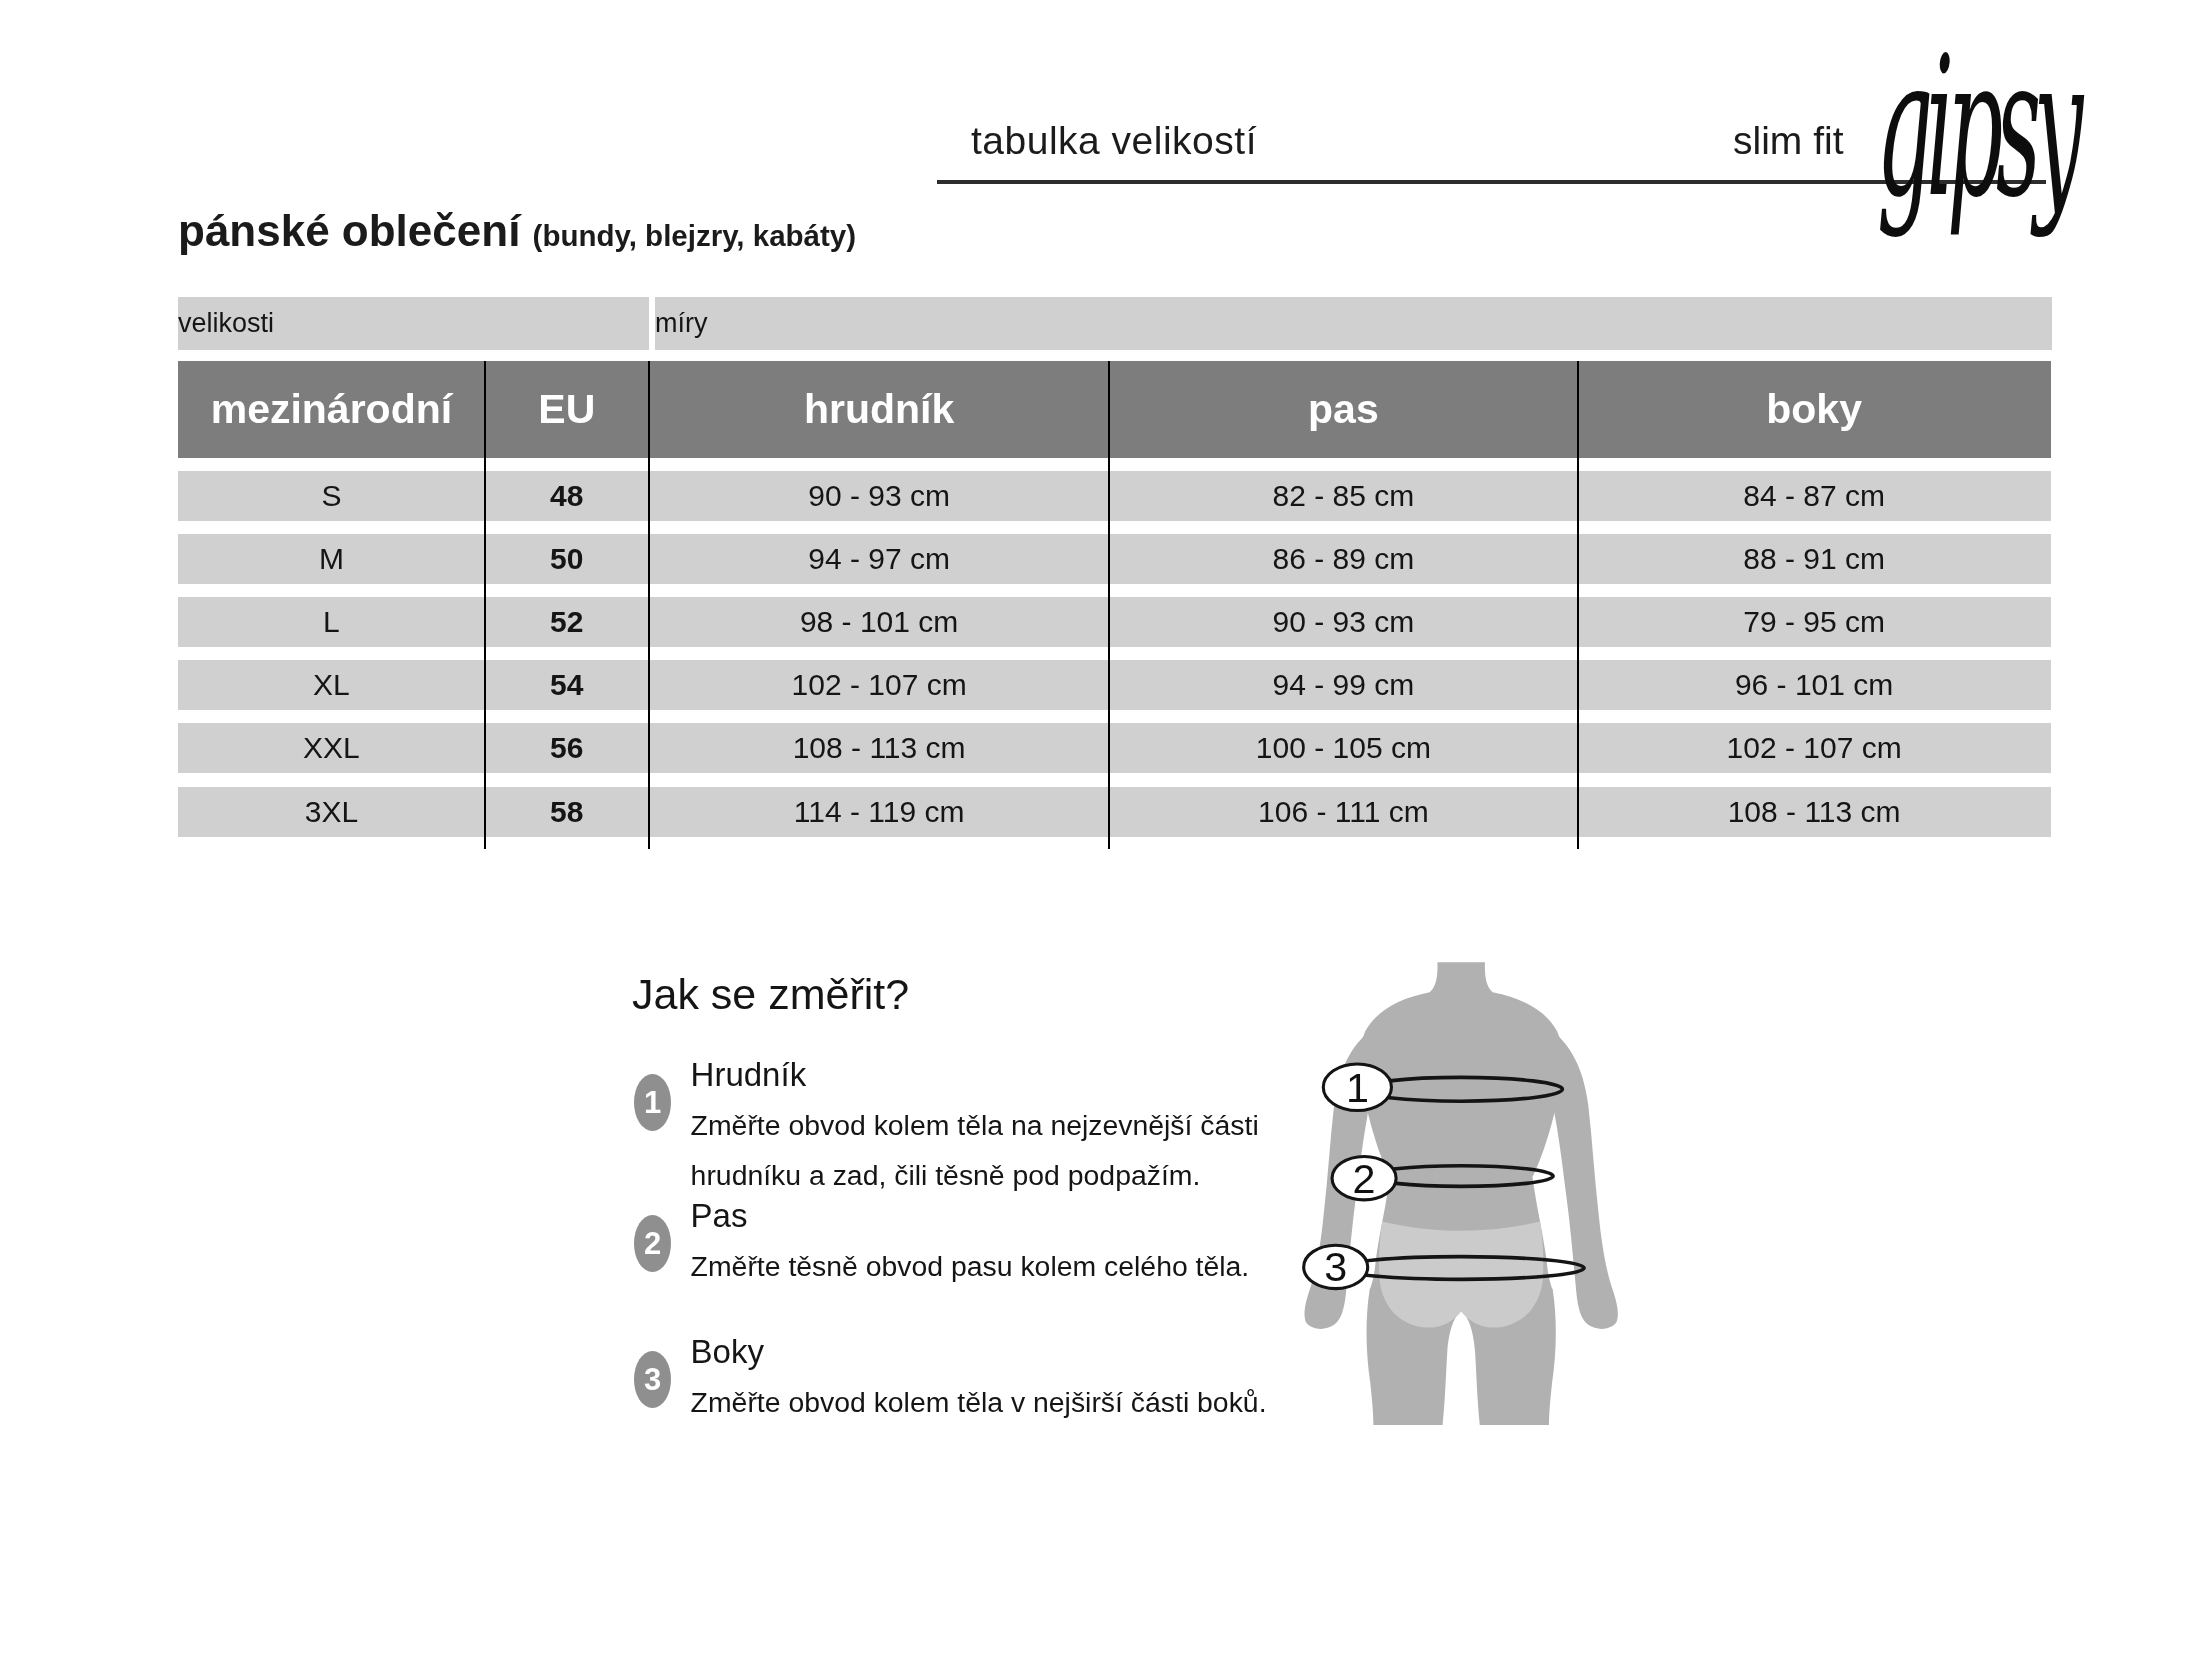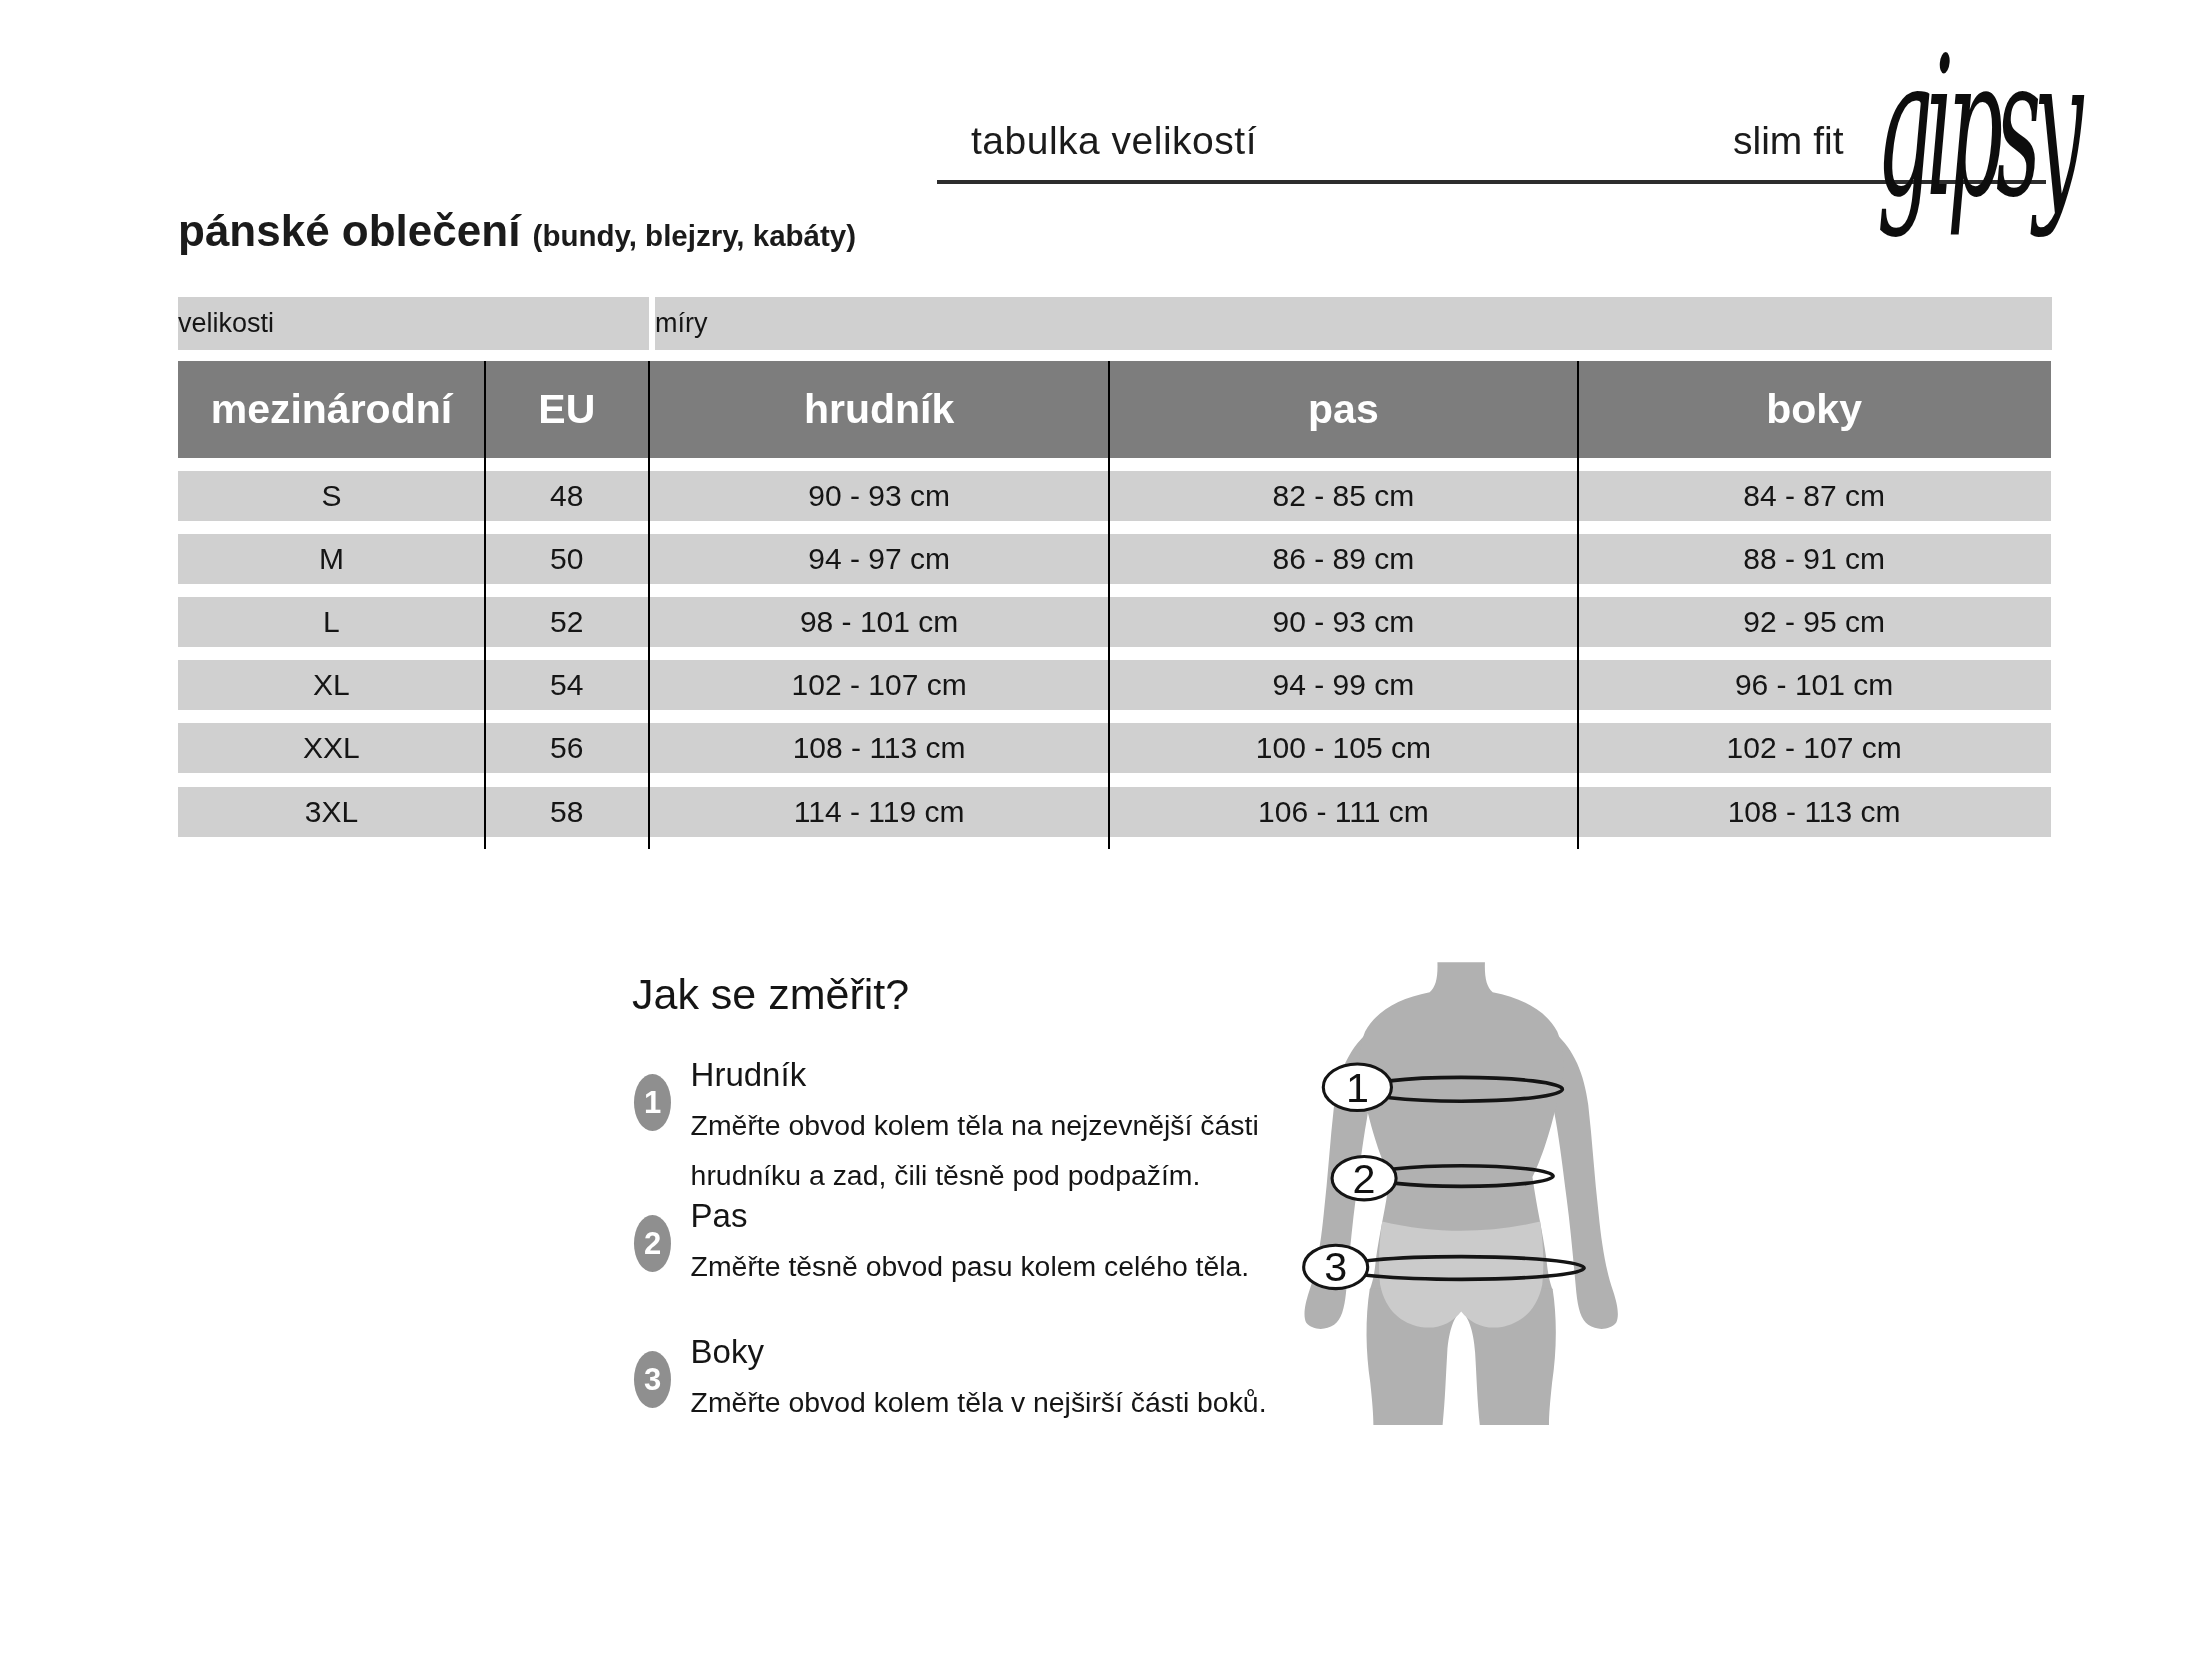--- a/index.html
+++ b/index.html
@@ -29,21 +29,21 @@
 
   .dhead {
     position:absolute; top:64px; left:0; width:1873px; height:97px;
     background:#7d7d7d; display:flex;
   }
   .dhead .c { color:#ffffff; font-size:41px; line-height:97px; text-align:center; font-weight:700; }
 
   .trow { position:absolute; left:0; width:1873px; height:50px; background:#d0d0d0; display:flex; }
   .trow .c { font-size:30px; line-height:50px; text-align:center; color:#151515; }
 
-  .c0 { width:307px; } .c1 { width:164px; } .c2 { width:461px; }
+  .c0 { width:307px; } .c1 { width:164px;font-weight:bold; } .c2 { width:461px; }
   .c3 { width:468px; } .c4 { width:474px; }
 
   .r0 { top:174px; } .r1 { top:237px; } .r2 { top:300px; }
   .r3 { top:363px; } .r4 { top:426px; } .r5 { top:490px; }
 
   .vline { position:absolute; top:64px; width:2.1px; height:488px; background:#000000; }
   .v0 { left:306px; } .v1 { left:470px; } .v2 { left:930px; } .v3 { left:1399px; }
 
   
   .howto-title { position:absolute; left:632px; top:970px; font-size:43px; color:#151515; }
@@ -102,21 +102,21 @@
       <div class="c c1">50</div>
       <div class="c c2">94 - 97 cm</div>
       <div class="c c3">86 - 89 cm</div>
       <div class="c c4">88 - 91 cm</div>
     </div>
     <div class="trow r2">
       <div class="c c0">L</div>
       <div class="c c1">52</div>
       <div class="c c2">98 - 101 cm</div>
       <div class="c c3">90 - 93 cm</div>
-      <div class="c c4">92 - 95 cm</div>
+      <div class="c c4">79 - 95 cm</div>
     </div>
     <div class="trow r3">
       <div class="c c0">XL</div>
       <div class="c c1">54</div>
       <div class="c c2">102 - 107 cm</div>
       <div class="c c3">94 - 99 cm</div>
       <div class="c c4">96 - 101 cm</div>
     </div>
     <div class="trow r4">
       <div class="c c0">XXL</div>

